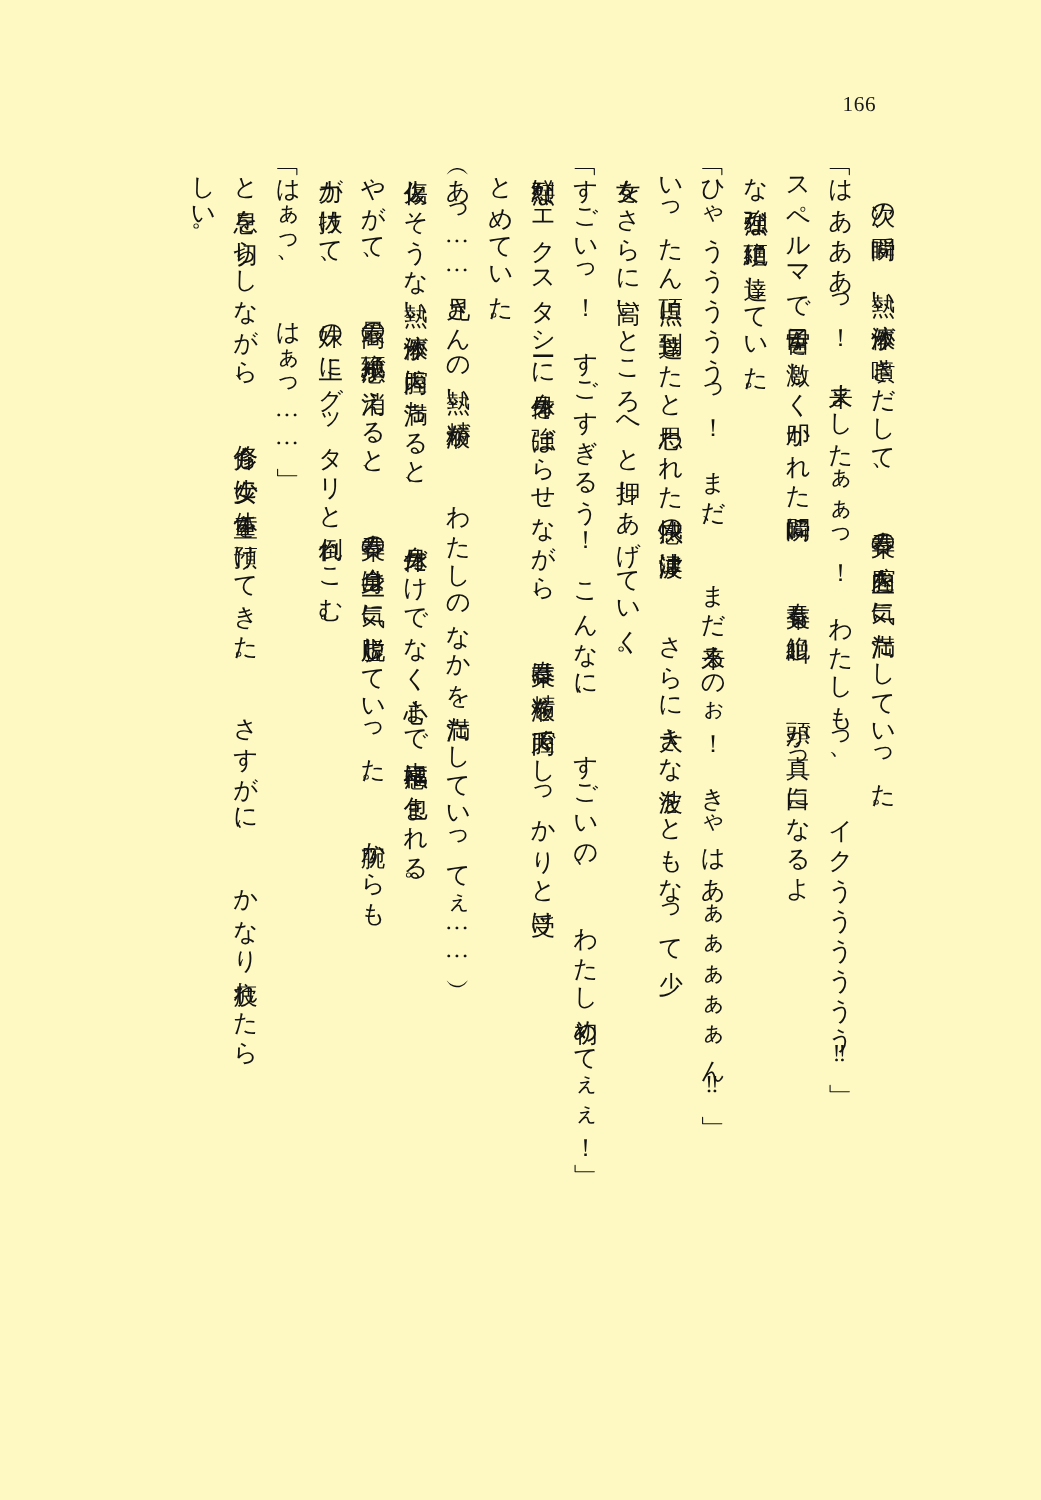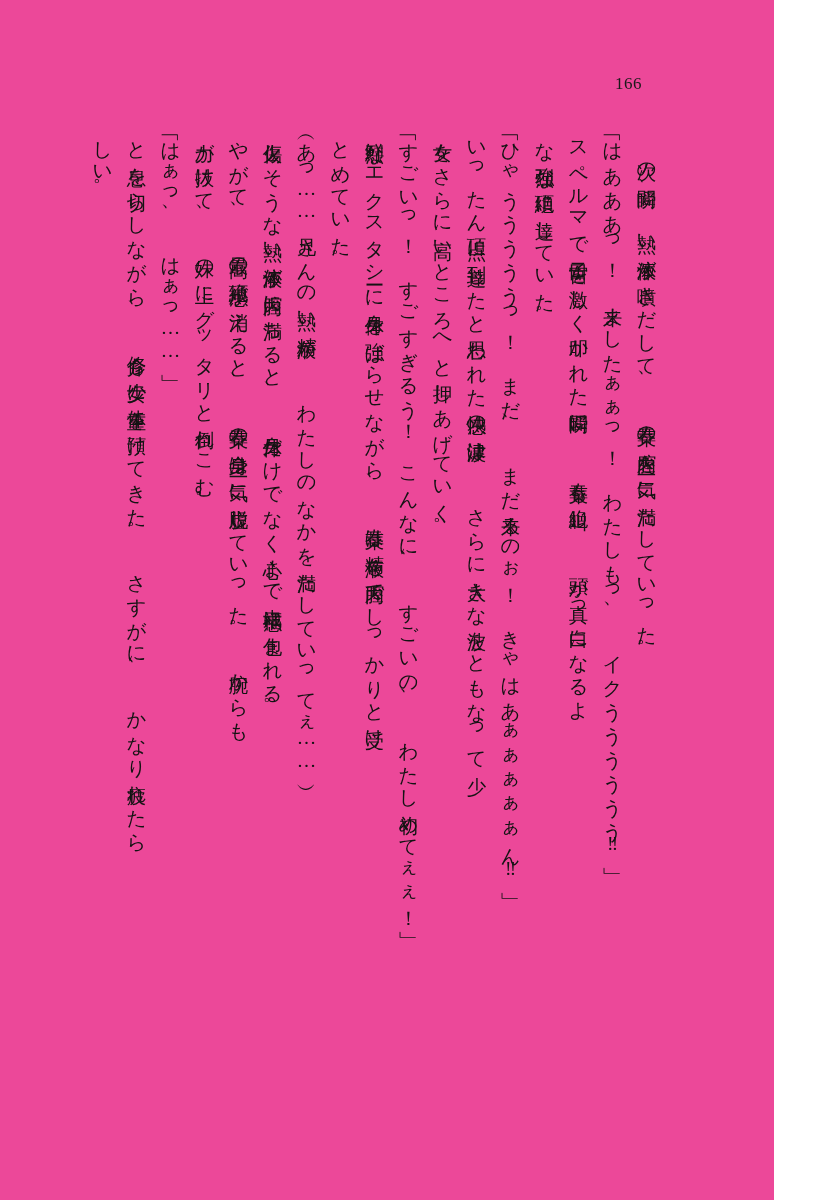--- a/index.html
+++ b/index.html
@@ -6,23 +6,23 @@
     margin: 0;
     padding: 0;
     background: #ffffff;
   }
   body {
     font-family: "Liberation Serif", "DejaVu Serif", serif;
     color: #111111;
   }
   .page {
     position: relative;
-    width: 774px;
+    width: 833px;
     height: 1200px;
-    background: #ec4899;
+    background: #fef9c3;
     overflow: hidden;
   }
   .page-number {
     position: absolute;
     top: 74px;
     right: 132px;
     font-size: 17px;
     letter-spacing: 0.5px;
     color: #1a1a1a;
     font-family: "Liberation Serif", "DejaVu Serif", serif;

